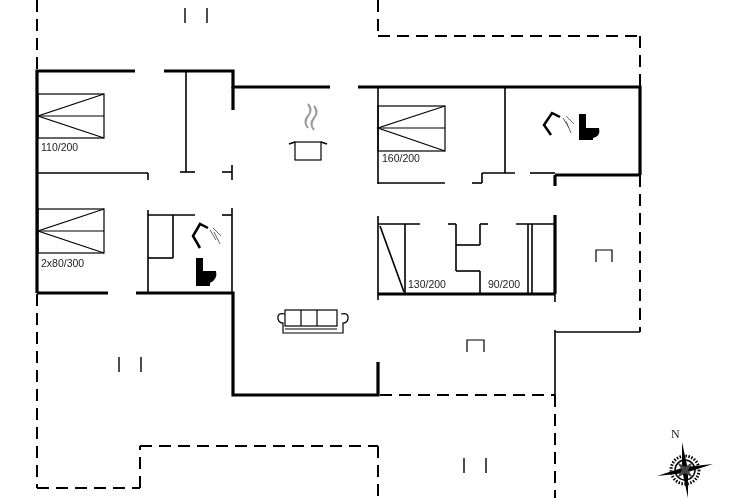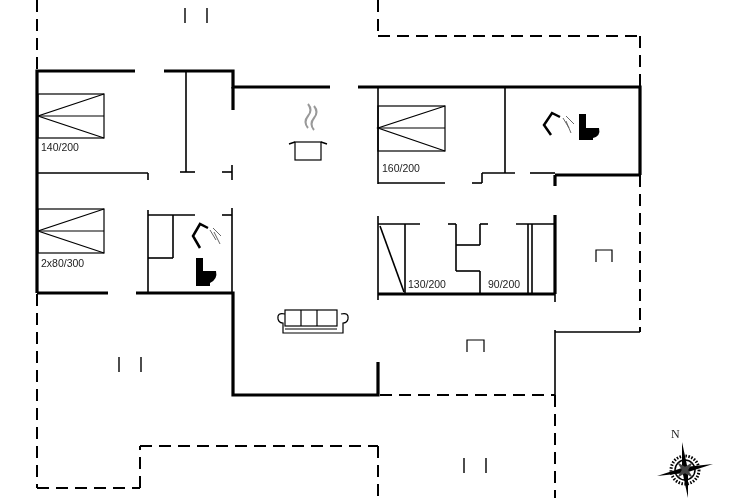--- a/index.html
+++ b/index.html
@@ -151,18 +151,18 @@
     <polygon points="3,28 -3,0 3,0" fill="#000"></polygon>
     <polygon points="28,-6 0,3 0,-3" fill="#000"></polygon>
     <polygon points="-28,6 0,-3 0,3" fill="#000"></polygon>
     <polygon points="-8,-8 2,-2 -2,2" fill="#444"></polygon>
     <polygon points="8,8 -2,2 2,-2" fill="#444"></polygon>
     <polygon points="8,-8 -2,-2 2,2" fill="#444"></polygon>
     <polygon points="-8,8 2,2 -2,-2" fill="#444"></polygon>
   </g>
 </svg>
 
-<div class="lbl" style="left:41px; top:141px;">140/200</div>
+<div class="lbl" style="left:41px; top:141px;">110/200</div>
 <div class="lbl" style="left:41px; top:257px;">2x80/300</div>
-<div class="lbl" style="left:382px; top:162px;">160/200</div>
+<div class="lbl" style="left:382px; top:152px;">160/200</div>
 <div class="lbl" style="left:408px; top:278px;">130/200</div>
 <div class="lbl" style="left:488px; top:278px;">90/200</div>
 <div class="north">N</div>
 
 </body></html>

